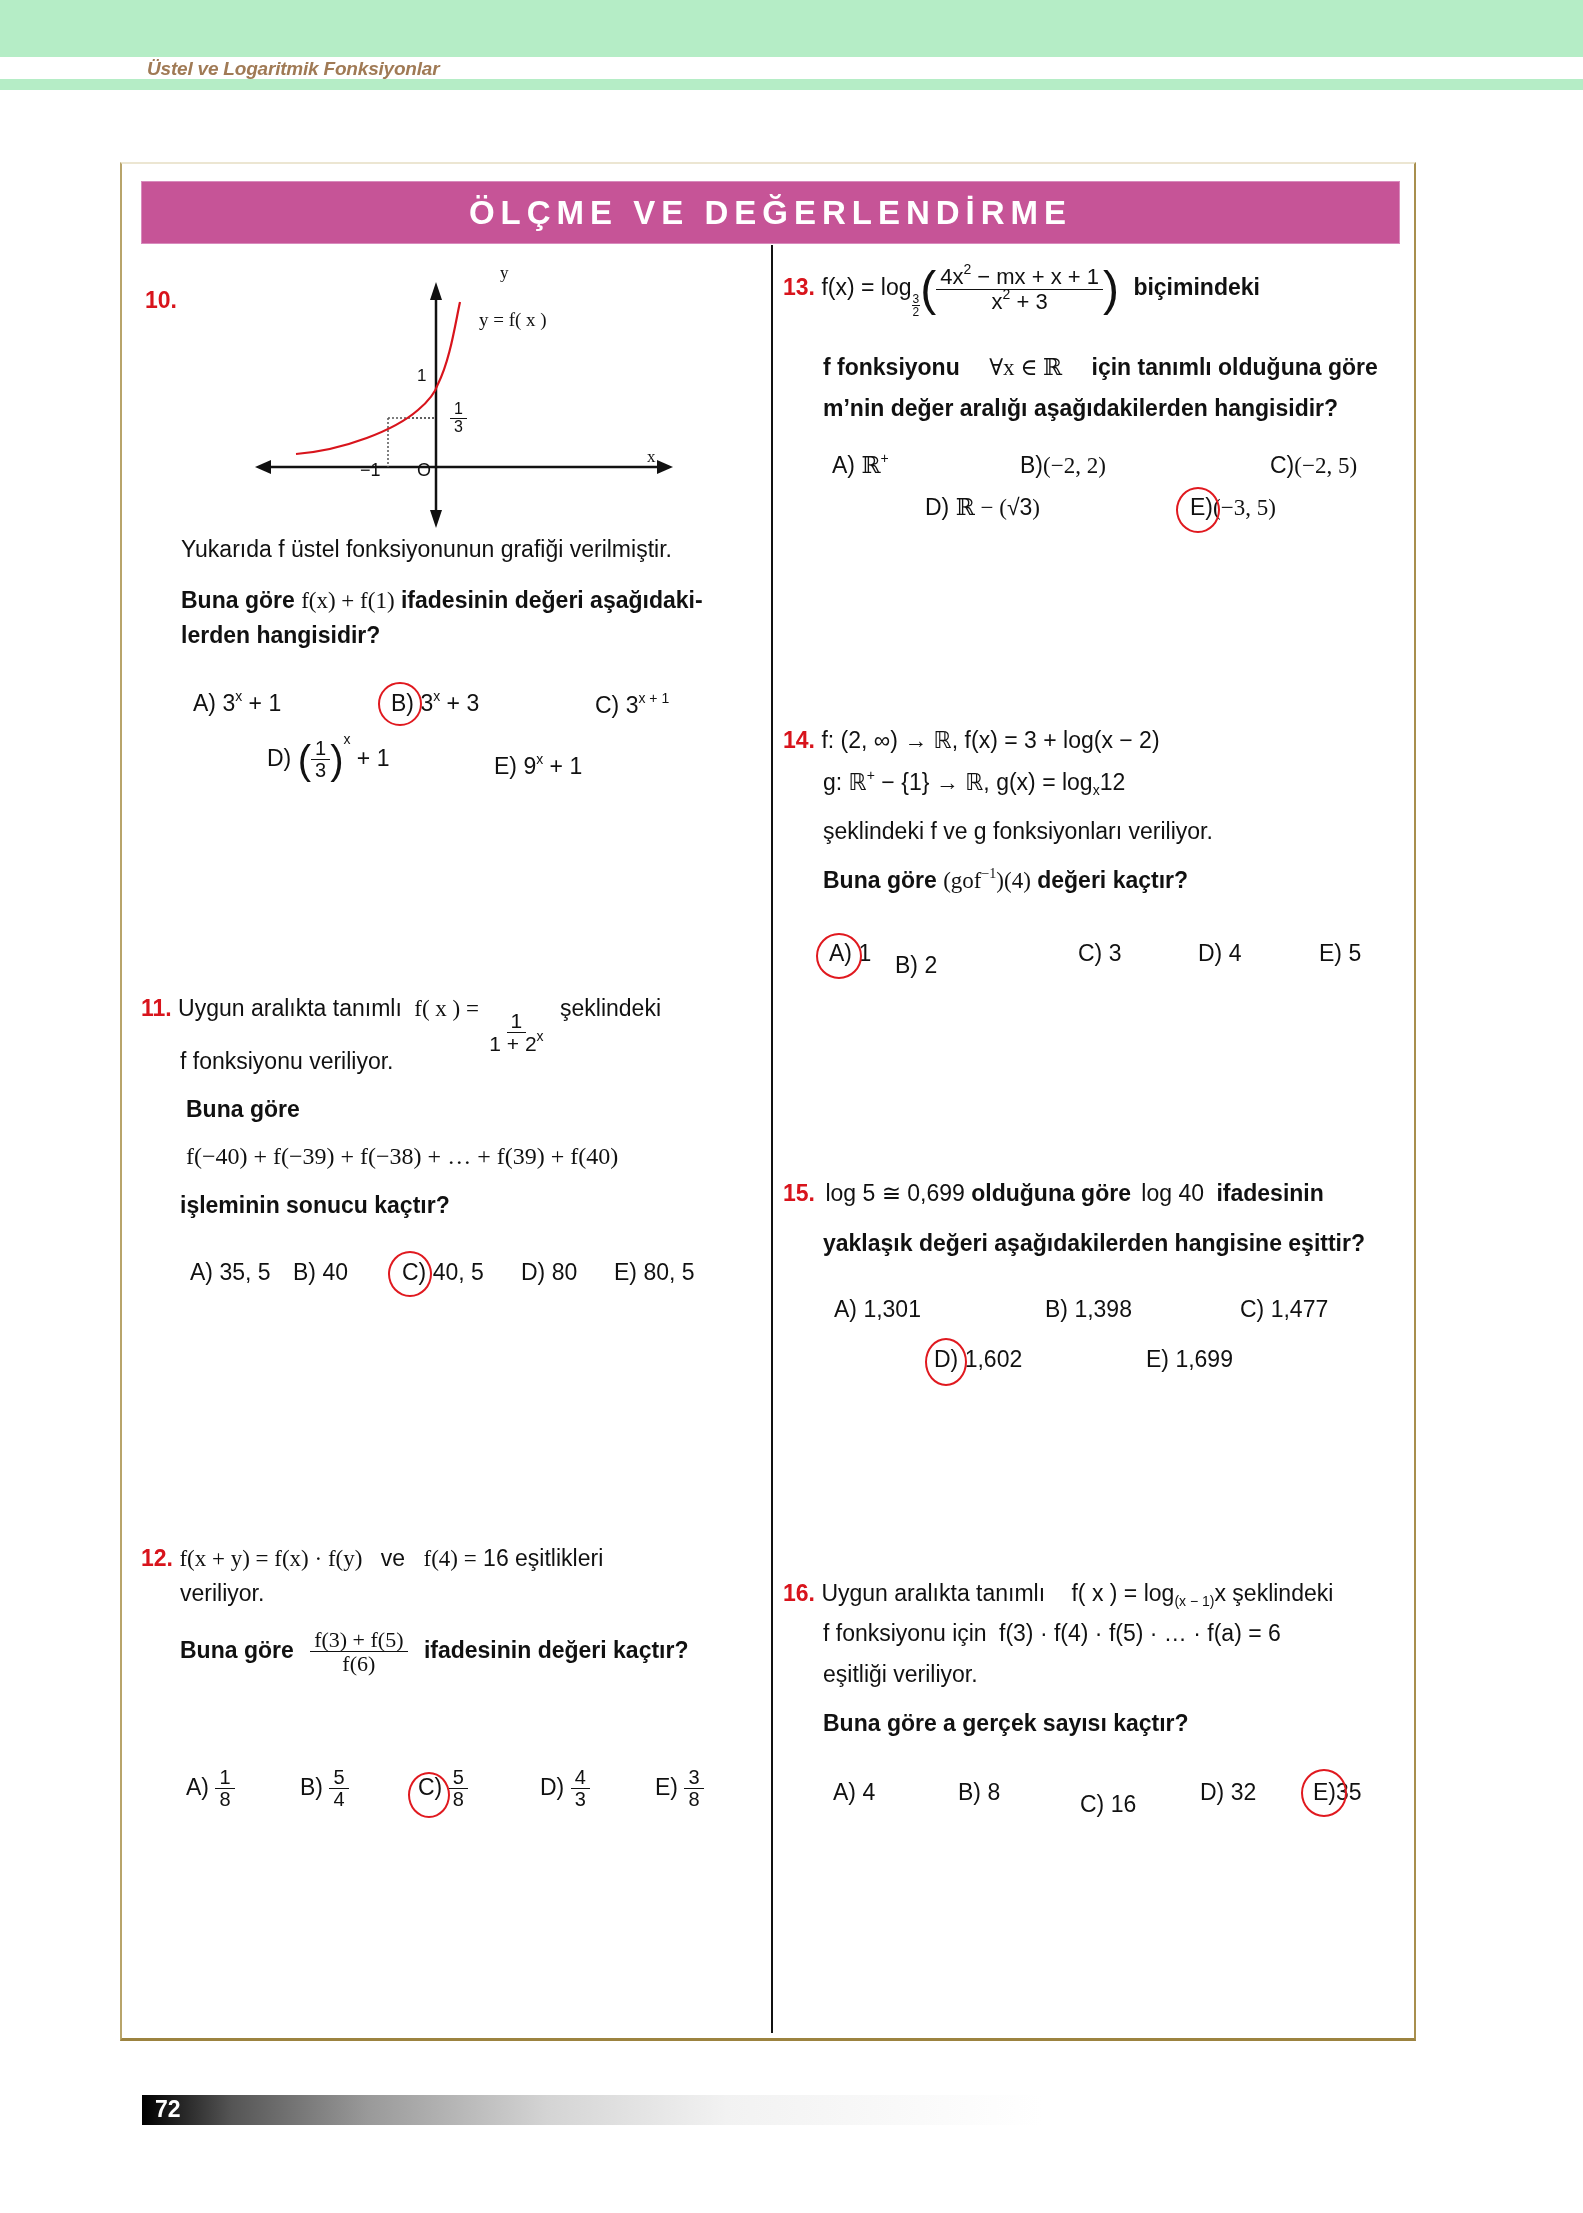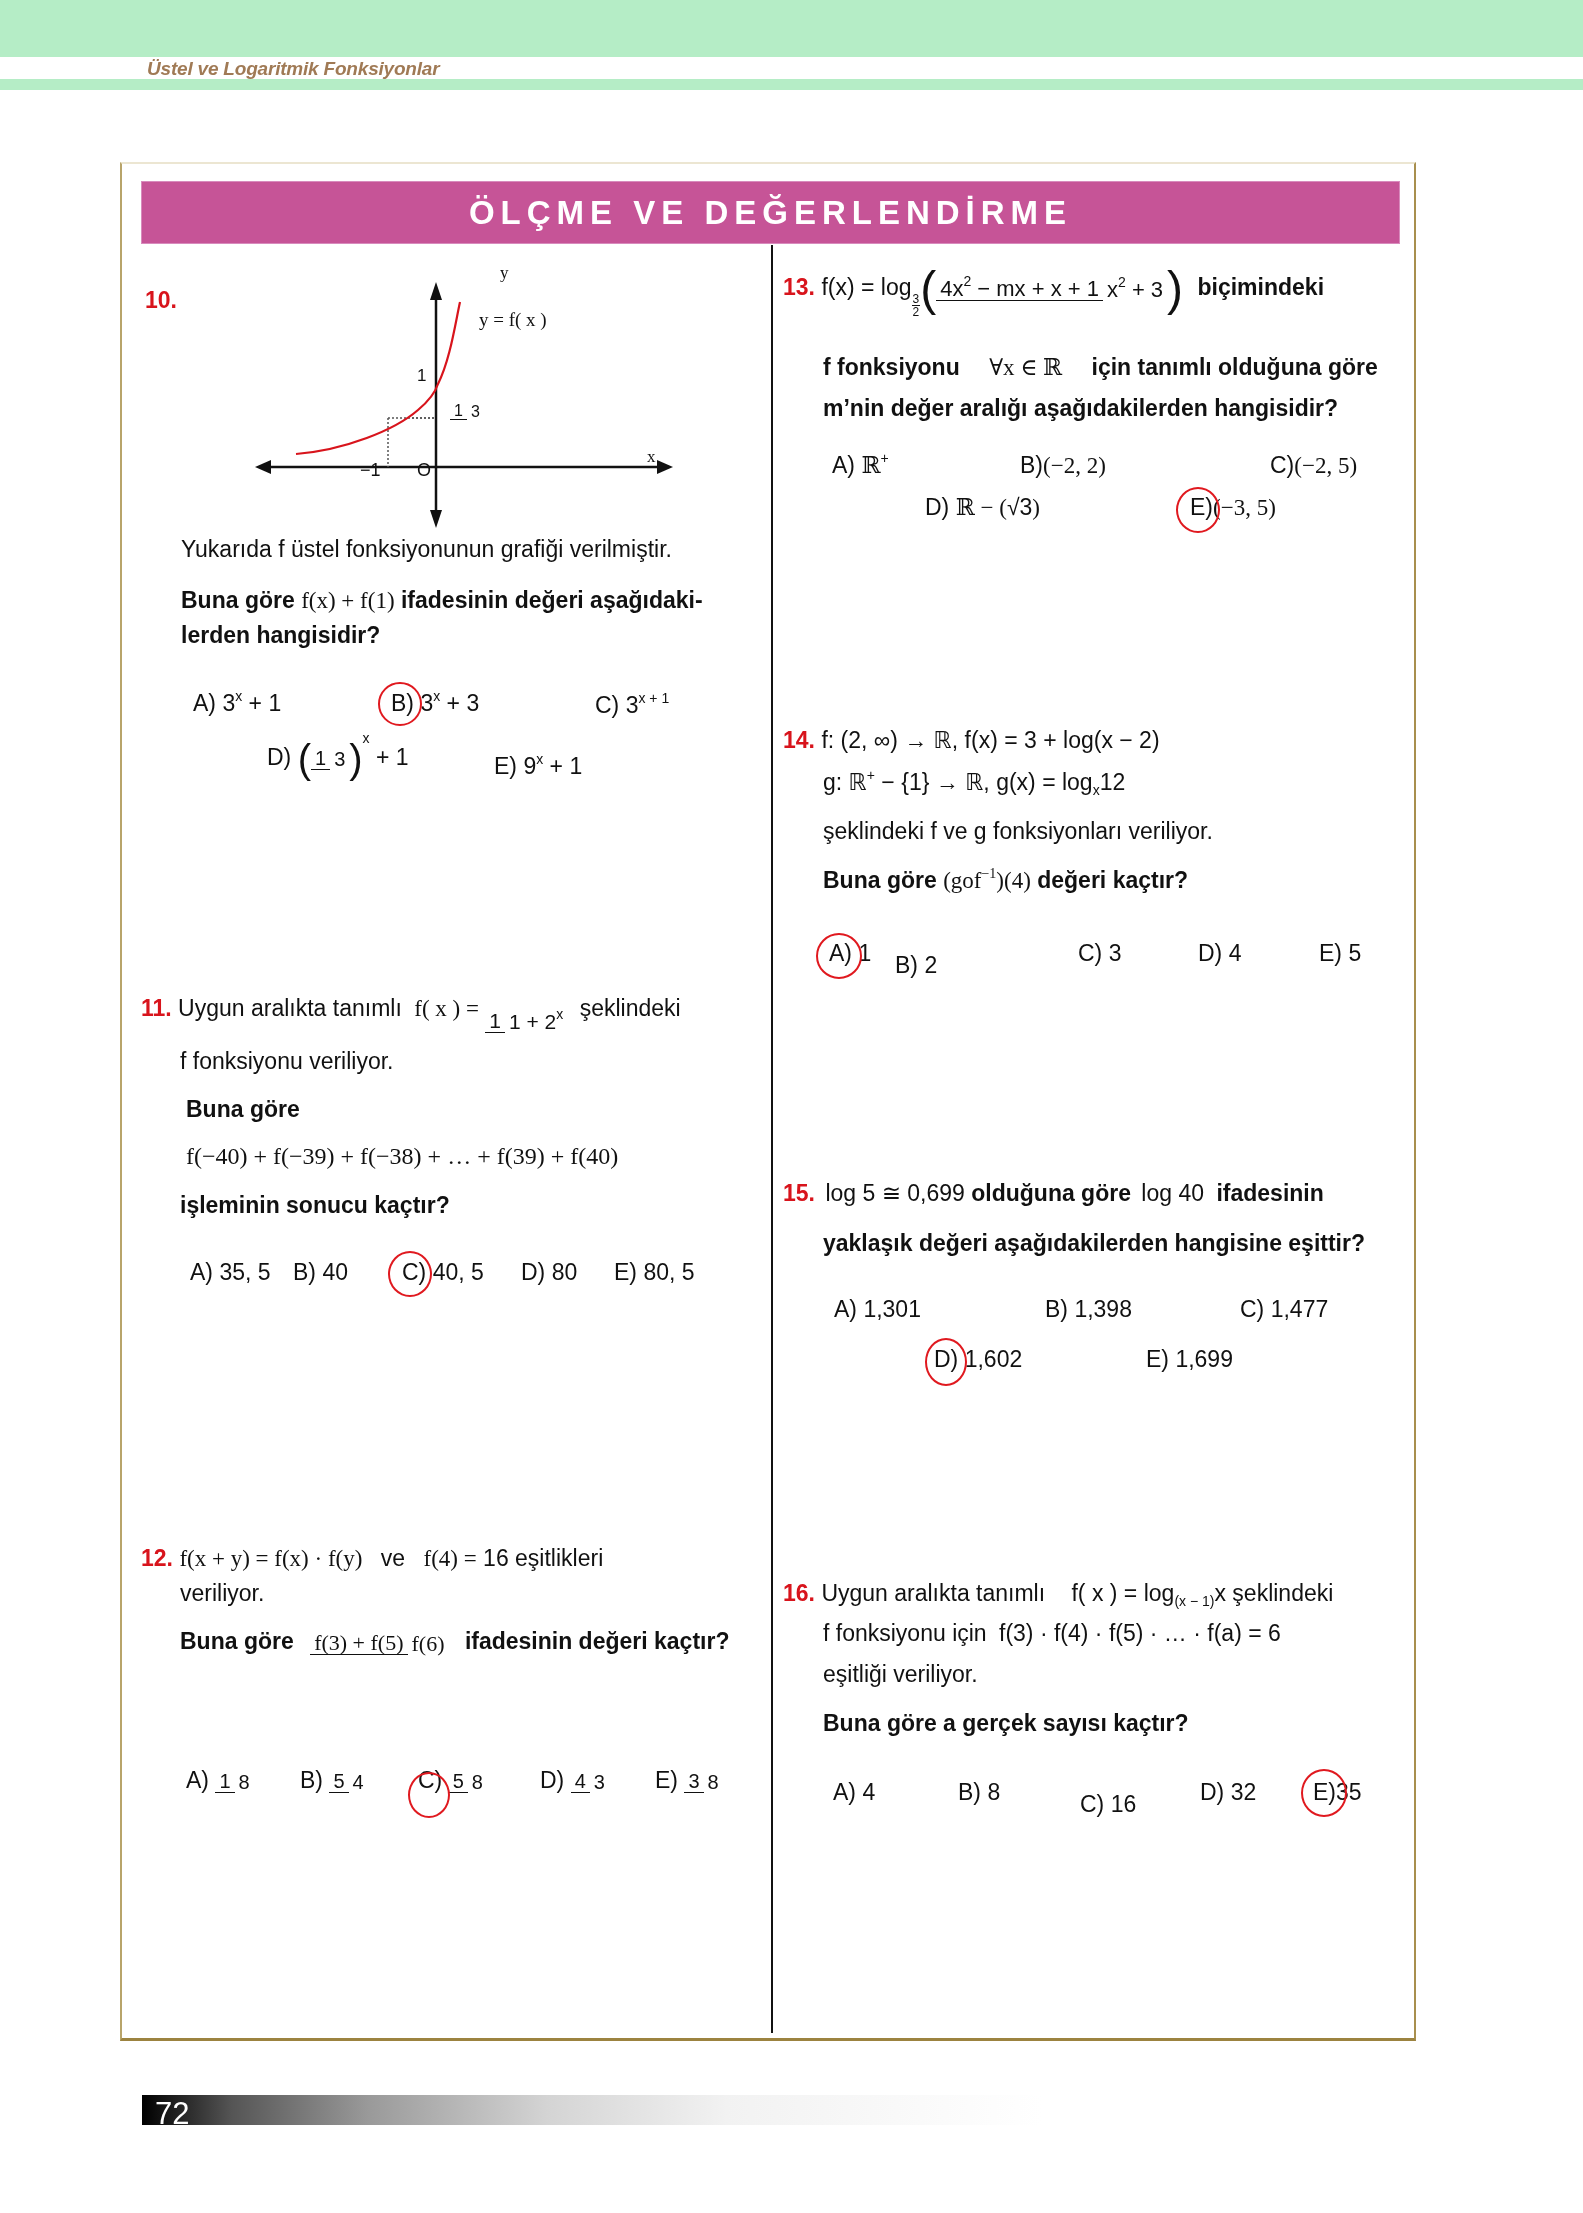--- a/index.html
+++ b/index.html
@@ -19,30 +19,30 @@
   .divider { left: 771px; top: 245px; width: 2px; height: 1788px; background: #111; }
 
   .q { font-size: 23px; line-height: 1.2; white-space: nowrap; }
   .num { color: #d8141c; font-weight: bold; }
   .b { font-weight: bold; }
   .serif { font-family: "Liberation Serif", "DejaVu Serif", serif; }
   .opt { font-size: 23px; white-space: nowrap; }
   .circle { position: absolute; border: 2.5px solid #e0191f; border-radius: 50%; box-sizing: border-box; }
   sup { font-size: 14px; vertical-align: 10px; line-height: 0; }
   sub { font-size: 14px; vertical-align: -5px; line-height: 0; }
-  .frac { display: inline-flex; flex-direction: row; align-items: flex-end; vertical-align: middle; line-height: 1.05; }
+  .frac { display: inline-flex; flex-direction: column; align-items: center; vertical-align: middle; line-height: 1.05; }
   .frac .n { border-bottom: 1.5px solid #111; padding: 0 4px; }
   .frac .d { padding: 0 4px; }
   .small-frac { font-size: 20px; }
   .tiny-frac { font-size: 12px; display: inline-flex; flex-direction: column; align-items: center; vertical-align: -8px; line-height: 1; }
   .tiny-frac .n { border-bottom: 1px solid #111; padding: 0 1px; }
   .bigp { font-size: 48px; font-weight: 200; vertical-align: middle; line-height: 1; }
   .pagebar { left: 142px; top: 2095px; width: 900px; height: 30px;
              background: linear-gradient(to right, #000 0%, #555 10%, #999 25%, #d4d4d4 45%, #f2f2f2 65%, #ffffff 100%); }
-  .pagenum { left: 155px; top: 2096px; font-size: 31px; font-weight: normal; color: #fff; }
+  .pagenum { left: 155px; top: 2096px; font-size: 23px; font-weight: bold; color: #fff; }
 </style>
 </head>
 <body>
 
 <div class="abs band-top"></div>
 <div class="abs chapter">Üstel ve Logaritmik  Fonksiyonlar</div>
 <div class="abs band-thin"></div>
 
 <div class="abs frame"></div>
 <div class="abs banner">

